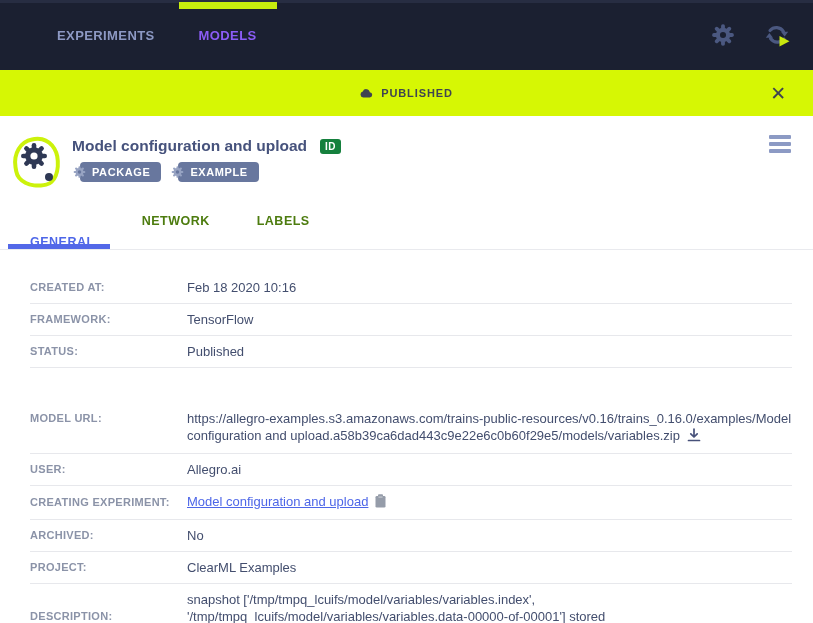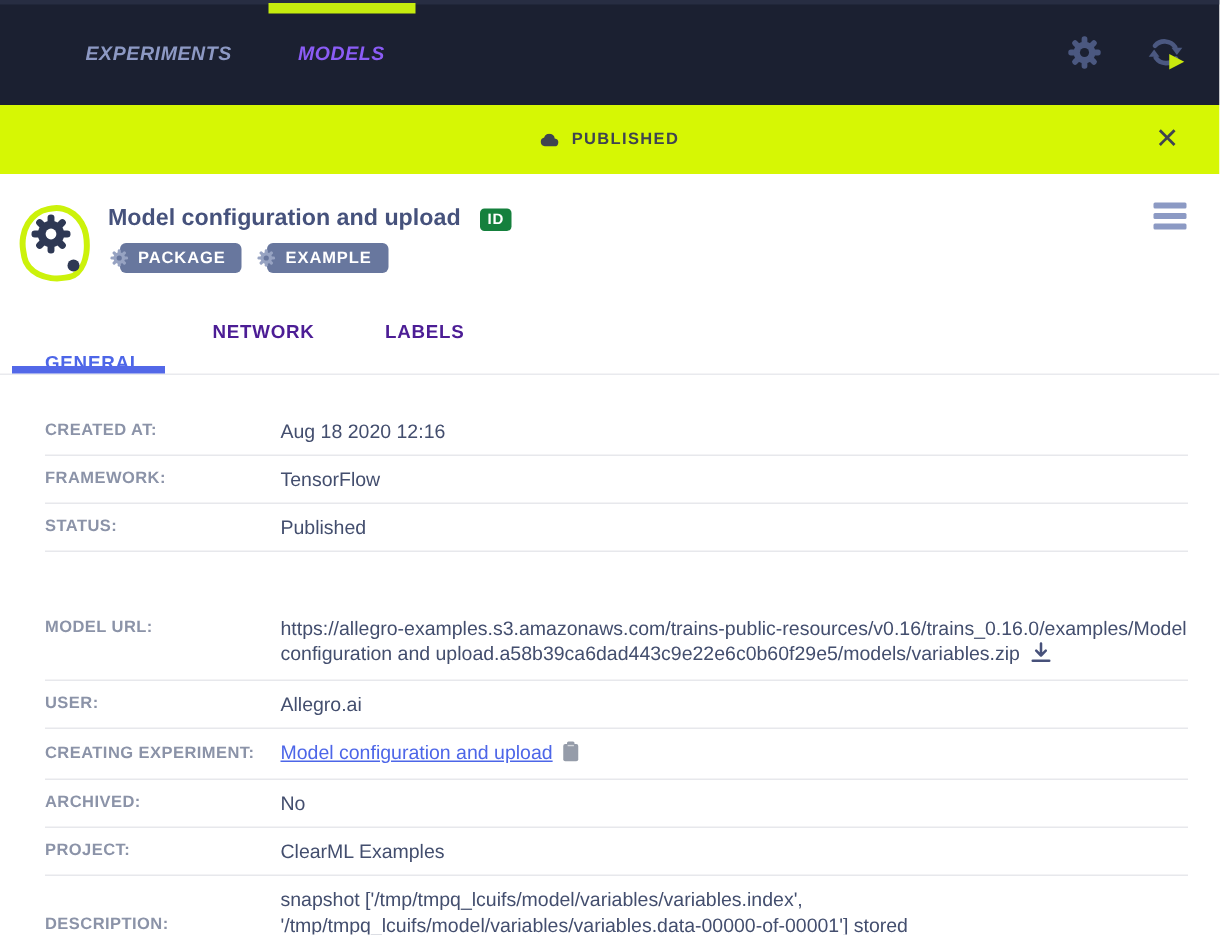--- a/index.html
+++ b/index.html
@@ -9,21 +9,20 @@
     background: #ffffff;
     font-family: "Liberation Sans", sans-serif;
     -webkit-font-smoothing: antialiased;
   }
 
   
   .navbar {
     height: 70px; background: #1b2031; position: relative;
     display: flex; align-items: center; justify-content: space-between;
     padding: 0 22px 0 35px;
-    font-style: italic;
   }
   .navbar::before {
     content:""; position:absolute; top:0; left:0; right:0; height:3px; background:#272d42;
   }
   .nav-tabs { display:flex; height:100%; }
   .nav-tab {
     position:relative; height:100%; display:flex; align-items:center;
     padding: 0 22px; cursor:pointer;
     font-size:13px; font-weight:700; letter-spacing:.4px; color:#8d99c4;
   }
@@ -77,21 +76,21 @@
   .hamburger { position:absolute; right:22px; top:19px; display:flex; flex-direction:column; gap:3.5px; cursor:pointer; }
   .hamburger .bar { width:22px; height:3.5px; background:#8c9ac4; border-radius:1px; }
 
   
   .tabs {
     position:relative; height:57px; border-bottom:1px solid #e9eaee;
     display:flex; align-items:center; padding-left:30px; gap:47px;
   }
   .tab {
     position:relative; height:100%; display:flex; align-items:center; cursor:pointer;
-    font-size:12.5px; font-weight:700; letter-spacing:.5px; color:#4c1d95;
+    font-size:12.5px; font-weight:700; letter-spacing:.5px; color:#4d7c0f;
   }
   .tab.active { color:#4d66e8;align-items:flex-end; }
   .tab.active::after {
     content:""; position:absolute; bottom:0; left:-22px; width:102px; height:5px; background:#5368e8;
   }
 
   
   .details { margin:22px 21px 0 30px; }
   .row {
     display:flex; align-items:center;
@@ -229,21 +228,21 @@
   </div>
   <div class="tab">
     <span>LABELS</span>
   </div>
 </nav>
 
 <main class="details">
 
   <div class="row">
     <span class="row-label">CREATED AT:</span>
-    <span class="row-value">Aug 18 2020 12:16</span>
+    <span class="row-value">Feb 18 2020 10:16</span>
   </div>
 
   <div class="row">
     <span class="row-label">FRAMEWORK:</span>
     <span class="row-value">TensorFlow</span>
   </div>
 
   <div class="row">
     <span class="row-label">STATUS:</span>
     <span class="row-value">Published</span>

